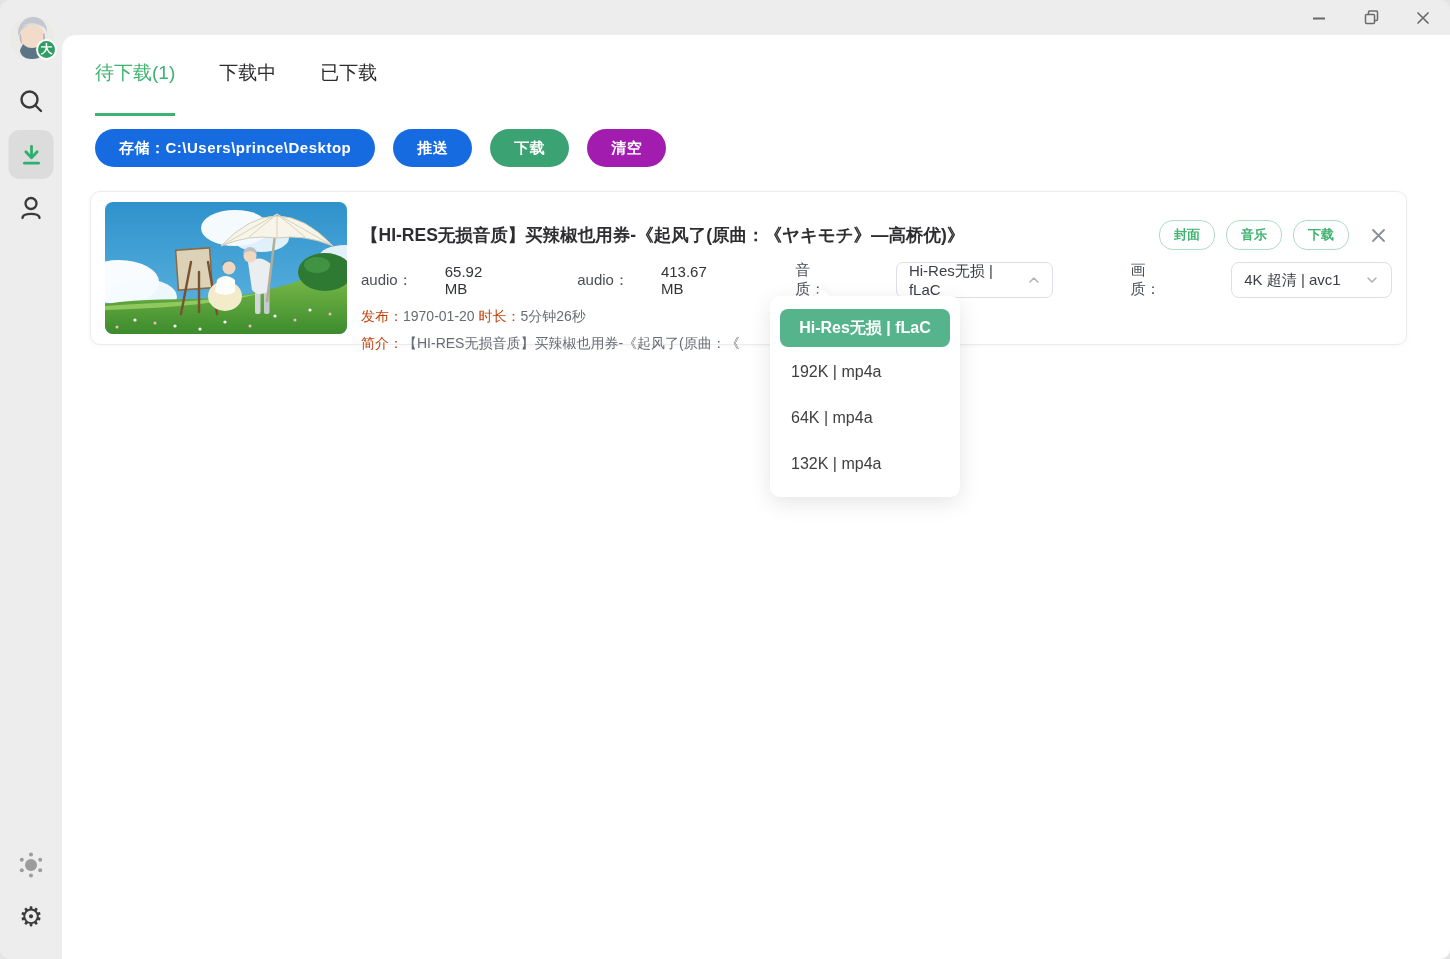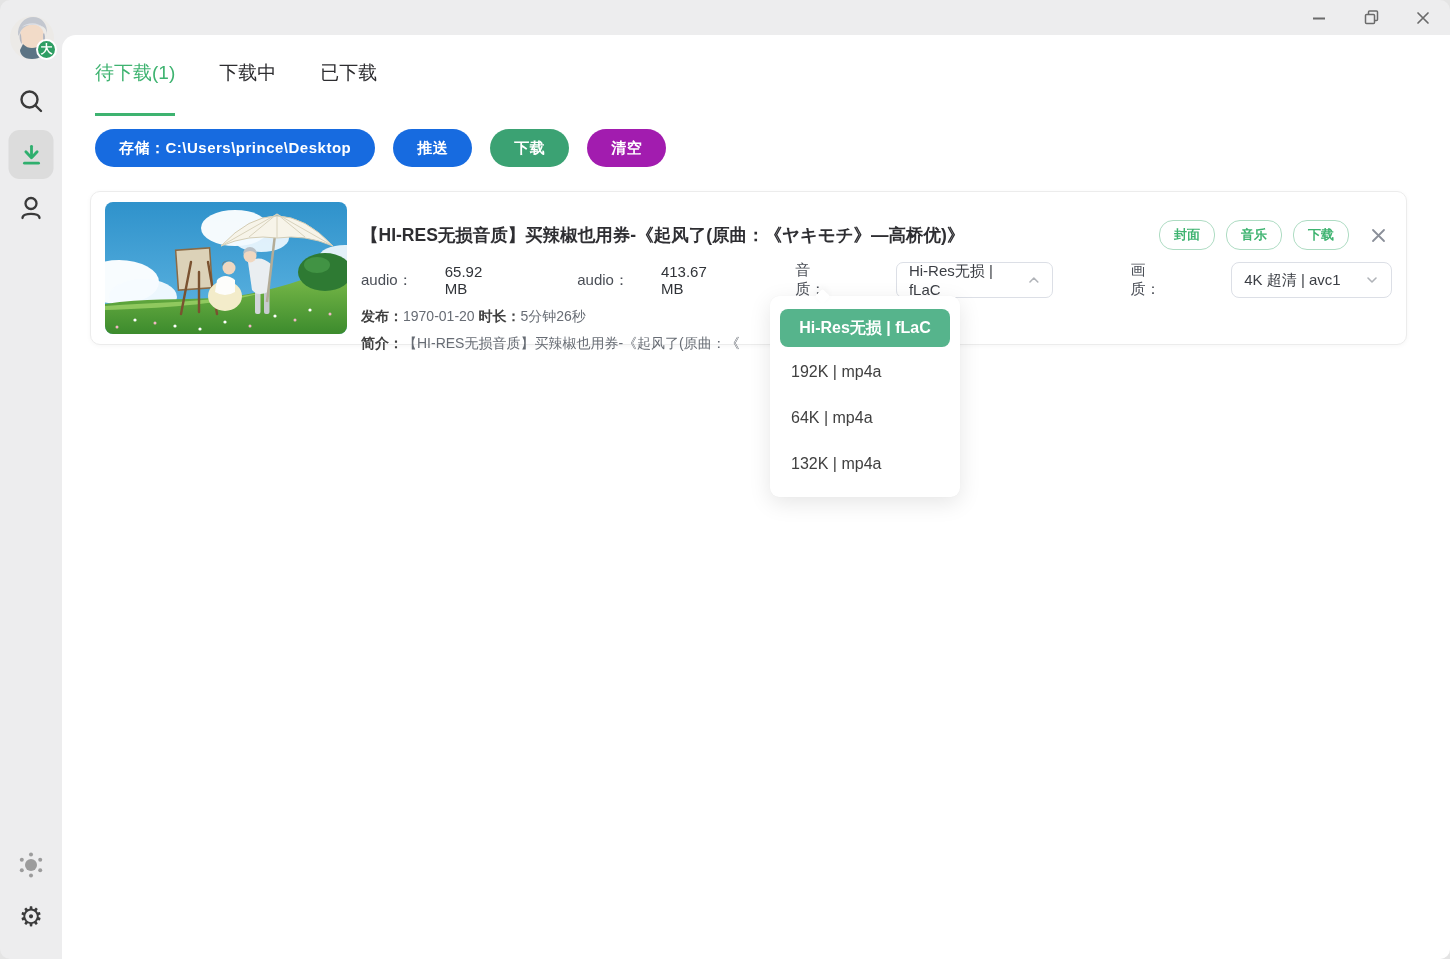--- a/index.html
+++ b/index.html
@@ -85,21 +85,21 @@
   .m-value { color:#303338; margin-left:4px; }
   .gap30 { width:30px; } .gap24 { width:24px; } .gap26 { width:26px; } .gap10 { width:10px; }
   .select {
     height:36px; border:1px solid #dcdfe6; border-radius:7px; background:#fff;
     display:flex; align-items:center; justify-content:space-between;
     padding:0 12px; color:#3b3e44; font-size:15px; cursor:pointer;
   }
   .sel-audio { width:188px; }
   .sel-video { width:192px;border-radius:8px; }
   .sub-line { margin-top:9px; font-size:14px; color:#676c74; white-space:nowrap; overflow:hidden; }
-  .sub-line .lab { color:#404040;font-weight:bold; }
+  .sub-line .lab { color:#c2410c; }
   .sub-line .val { color:#676c74; }
   
   .dropdown {
     position:absolute; left:770px; top:296px; width:190px; z-index:20;
     background:#fff; border-radius:9px; padding-bottom:10px;
     box-shadow:0 6px 22px rgba(0,0,0,0.10), 0 0 1px rgba(0,0,0,0.06);
   }
   .dropdown .caret {
     position:absolute; top:-5px; left:47px; width:11px; height:11px;
     background:#fff; transform:rotate(45deg); border-radius:2px;

